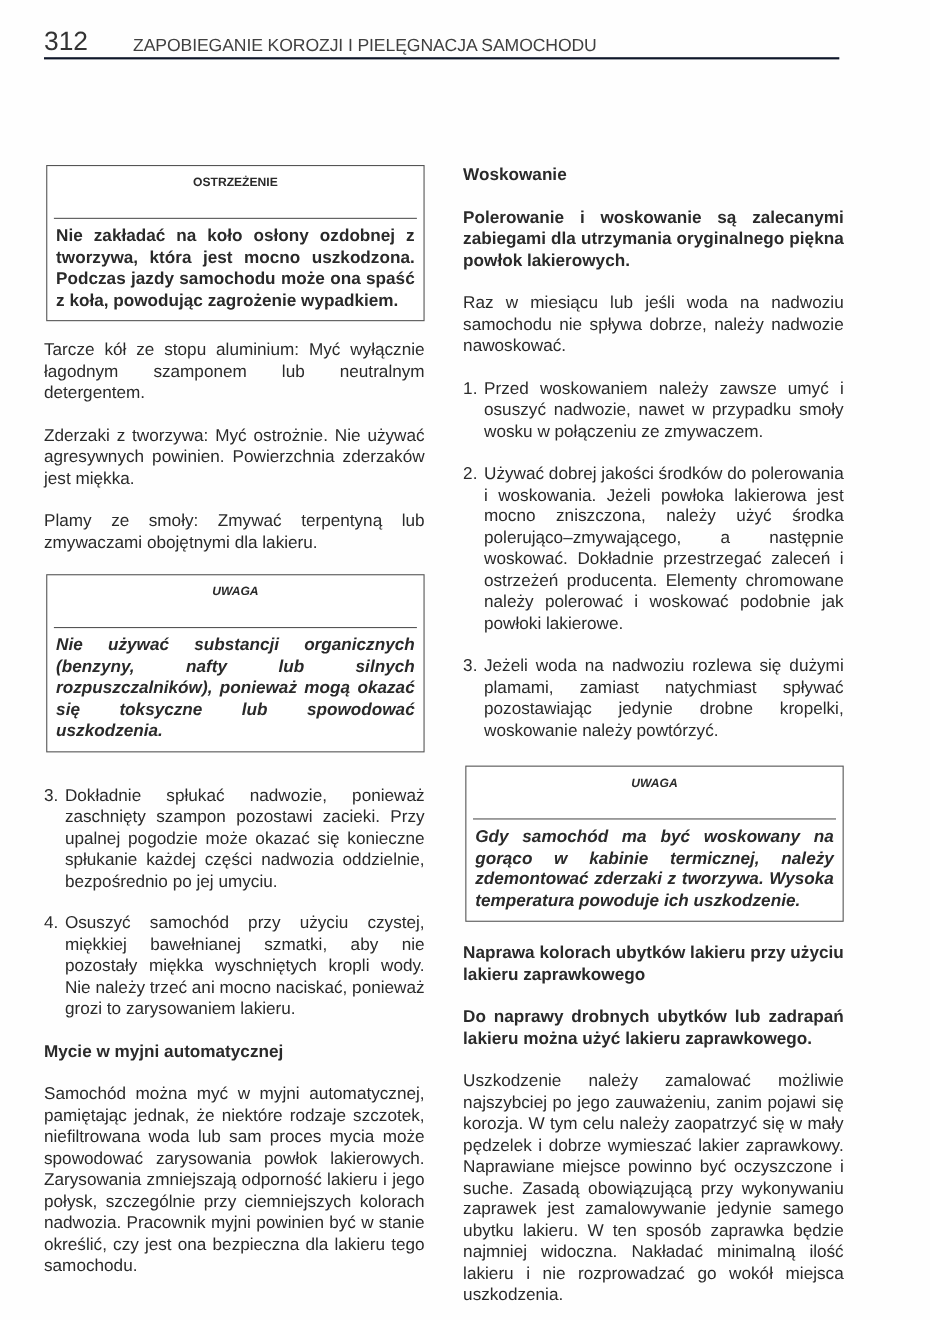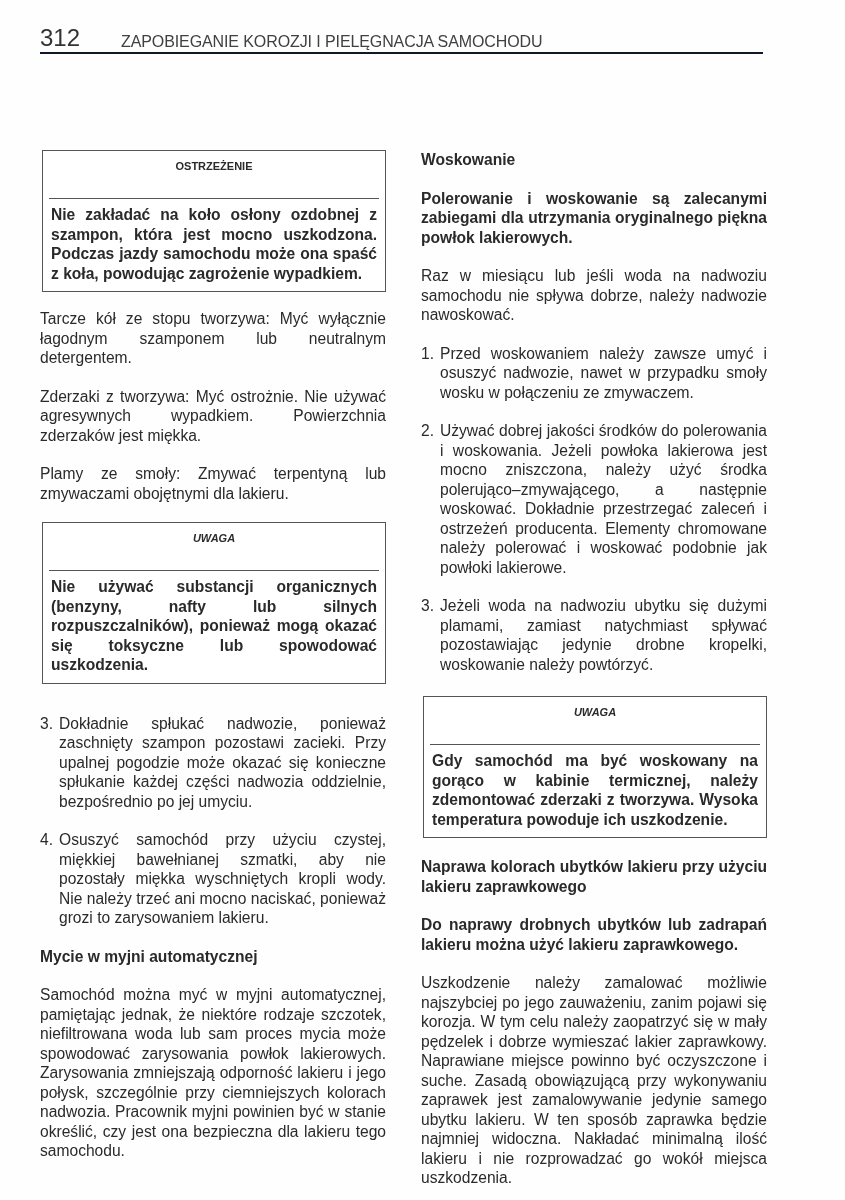--- a/index.html
+++ b/index.html
@@ -11,42 +11,42 @@
   .page-num { position: absolute; left: 0; top: 2px; font-size: 24px; line-height: 24px; color: #333; }
   .running-title { position: absolute; left: 81px; top: 9px; font-size: 16px; line-height: 17px; color: #404040; letter-spacing: -0.1px; }
   .col { position: absolute; width: 346px; font-size: 15.6px; line-height: 19.5px; }
   .col.left { left: 40px; top: 150px; }
   .col.right { left: 421px; top: 150px; }
   p { margin: 0; text-align: justify; }
   .box { border: 1.6px solid #555; padding: 0 8px 8px 8px; background: #fff; margin-left: 2px; }
   .box-title { text-align: center; font-weight: bold; font-size: 11px; line-height: 19px; padding: 6px 0 22px; border-bottom: 1.6px solid #555; margin: 0 -2px 6px -2px; }
   .box-title.italic { font-style: italic; }
   .box-text { font-weight: bold; line-height: 19.5px; }
-  .box-text.italic { }
+  .box-text.italic { font-style: italic; }
   .bold { font-weight: bold; }
   .li { display: flex; }
   .li .num { width: 19px; flex: none; }
   .li .txt { flex: 1; text-align: justify; }
 </style>
 </head>
 <body>
 
 <div class="header">
   <span class="page-num">312</span>
   <span class="running-title">ZAPOBIEGANIE KOROZJI I PIELĘGNACJA SAMOCHODU</span>
 </div>
 
 <div class="col left">
   <div class="box">
     <div class="box-title">OSTRZEŻENIE</div>
-    <p class="box-text">Nie zakładać na koło osłony ozdobnej z szampon, która jest mocno uszkodzona. Podczas jazdy samochodu może ona spaść z koła, powodując zagrożenie wypadkiem.</p>
+    <p class="box-text">Nie zakładać na koło osłony ozdobnej z tworzywa, która jest mocno uszkodzona. Podczas jazdy samochodu może ona spaść z koła, powodując zagrożenie wypadkiem.</p>
   </div>
 
-  <p style="margin-top:17px">Tarcze kół ze stopu tworzywa: Myć wyłącznie łagodnym szamponem lub neutralnym detergentem.</p>
-  <p style="margin-top:19px">Zderzaki z tworzywa: Myć ostrożnie. Nie używać agresywnych wypadkiem. Powierzchnia zderzaków jest miękka.</p>
+  <p style="margin-top:17px">Tarcze kół ze stopu aluminium: Myć wyłącznie łagodnym szamponem lub neutralnym detergentem.</p>
+  <p style="margin-top:19px">Zderzaki z tworzywa: Myć ostrożnie. Nie używać agresywnych powinien. Powierzchnia zderzaków jest miękka.</p>
   <p style="margin-top:19px">Plamy ze smoły: Zmywać terpentyną lub zmywaczami obojętnymi dla lakieru.</p>
 
   <div class="box" style="margin-top:19px">
     <div class="box-title italic">UWAGA</div>
     <p class="box-text italic">Nie używać substancji organicznych (benzyny, nafty lub silnych rozpuszczalników), ponieważ mogą okazać się toksyczne lub spowodować uszkodzenia.</p>
   </div>
 
   <div class="li" style="margin-top:30px">
     <span class="num">3.</span>
     <span class="txt">Dokładnie spłukać nadwozie, ponieważ zaschnięty szampon pozostawi zacieki. Przy upalnej pogodzie może okazać się konieczne spłukanie każdej części nadwozia oddzielnie, bezpośrednio po jej umyciu.</span>
@@ -68,21 +68,21 @@
   <div class="li" style="margin-top:19px">
     <span class="num">1.</span>
     <span class="txt">Przed woskowaniem należy zawsze umyć i osuszyć nadwozie, nawet w przypadku smoły wosku w połączeniu ze zmywaczem.</span>
   </div>
   <div class="li" style="margin-top:19px">
     <span class="num">2.</span>
     <span class="txt">Używać dobrej jakości środków do polerowania i woskowania. Jeżeli powłoka lakierowa jest mocno zniszczona, należy użyć środka polerująco–zmywającego, a następnie woskować. Dokładnie przestrzegać zaleceń i ostrzeżeń producenta. Elementy chromowane należy polerować i woskować podobnie jak powłoki lakierowe.</span>
   </div>
   <div class="li" style="margin-top:19px">
     <span class="num">3.</span>
-    <span class="txt">Jeżeli woda na nadwoziu ubytku się dużymi plamami, zamiast natychmiast spływać pozostawiając jedynie drobne kropelki, woskowanie należy powtórzyć.</span>
+    <span class="txt">Jeżeli woda na nadwoziu rozlewa się dużymi plamami, zamiast natychmiast spływać pozostawiając jedynie drobne kropelki, woskowanie należy powtórzyć.</span>
   </div>
 
   <div class="box" style="margin-top:22px">
     <div class="box-title italic">UWAGA</div>
     <p class="box-text italic">Gdy samochód ma być woskowany na gorąco w kabinie termicznej, należy zdemontować zderzaki z tworzywa. Wysoka temperatura powoduje ich uszkodzenie.</p>
   </div>
 
   <p class="bold" style="margin-top:19px">Naprawa kolorach ubytków lakieru przy użyciu lakieru zaprawkowego</p>
   <p class="bold" style="margin-top:19px">Do naprawy drobnych ubytków lub zadrapań lakieru można użyć lakieru zaprawkowego.</p>
   <p style="margin-top:19px">Uszkodzenie należy zamalować możliwie najszybciej po jego zauważeniu, zanim pojawi się korozja. W tym celu należy zaopatrzyć się w mały pędzelek i dobrze wymieszać lakier zaprawkowy. Naprawiane miejsce powinno być oczyszczone i suche. Zasadą obowiązującą przy wykonywaniu zaprawek jest zamalowywanie jedynie samego ubytku lakieru. W ten sposób zaprawka będzie najmniej widoczna. Nakładać minimalną ilość lakieru i nie rozprowadzać go wokół miejsca uszkodzenia.</p>

